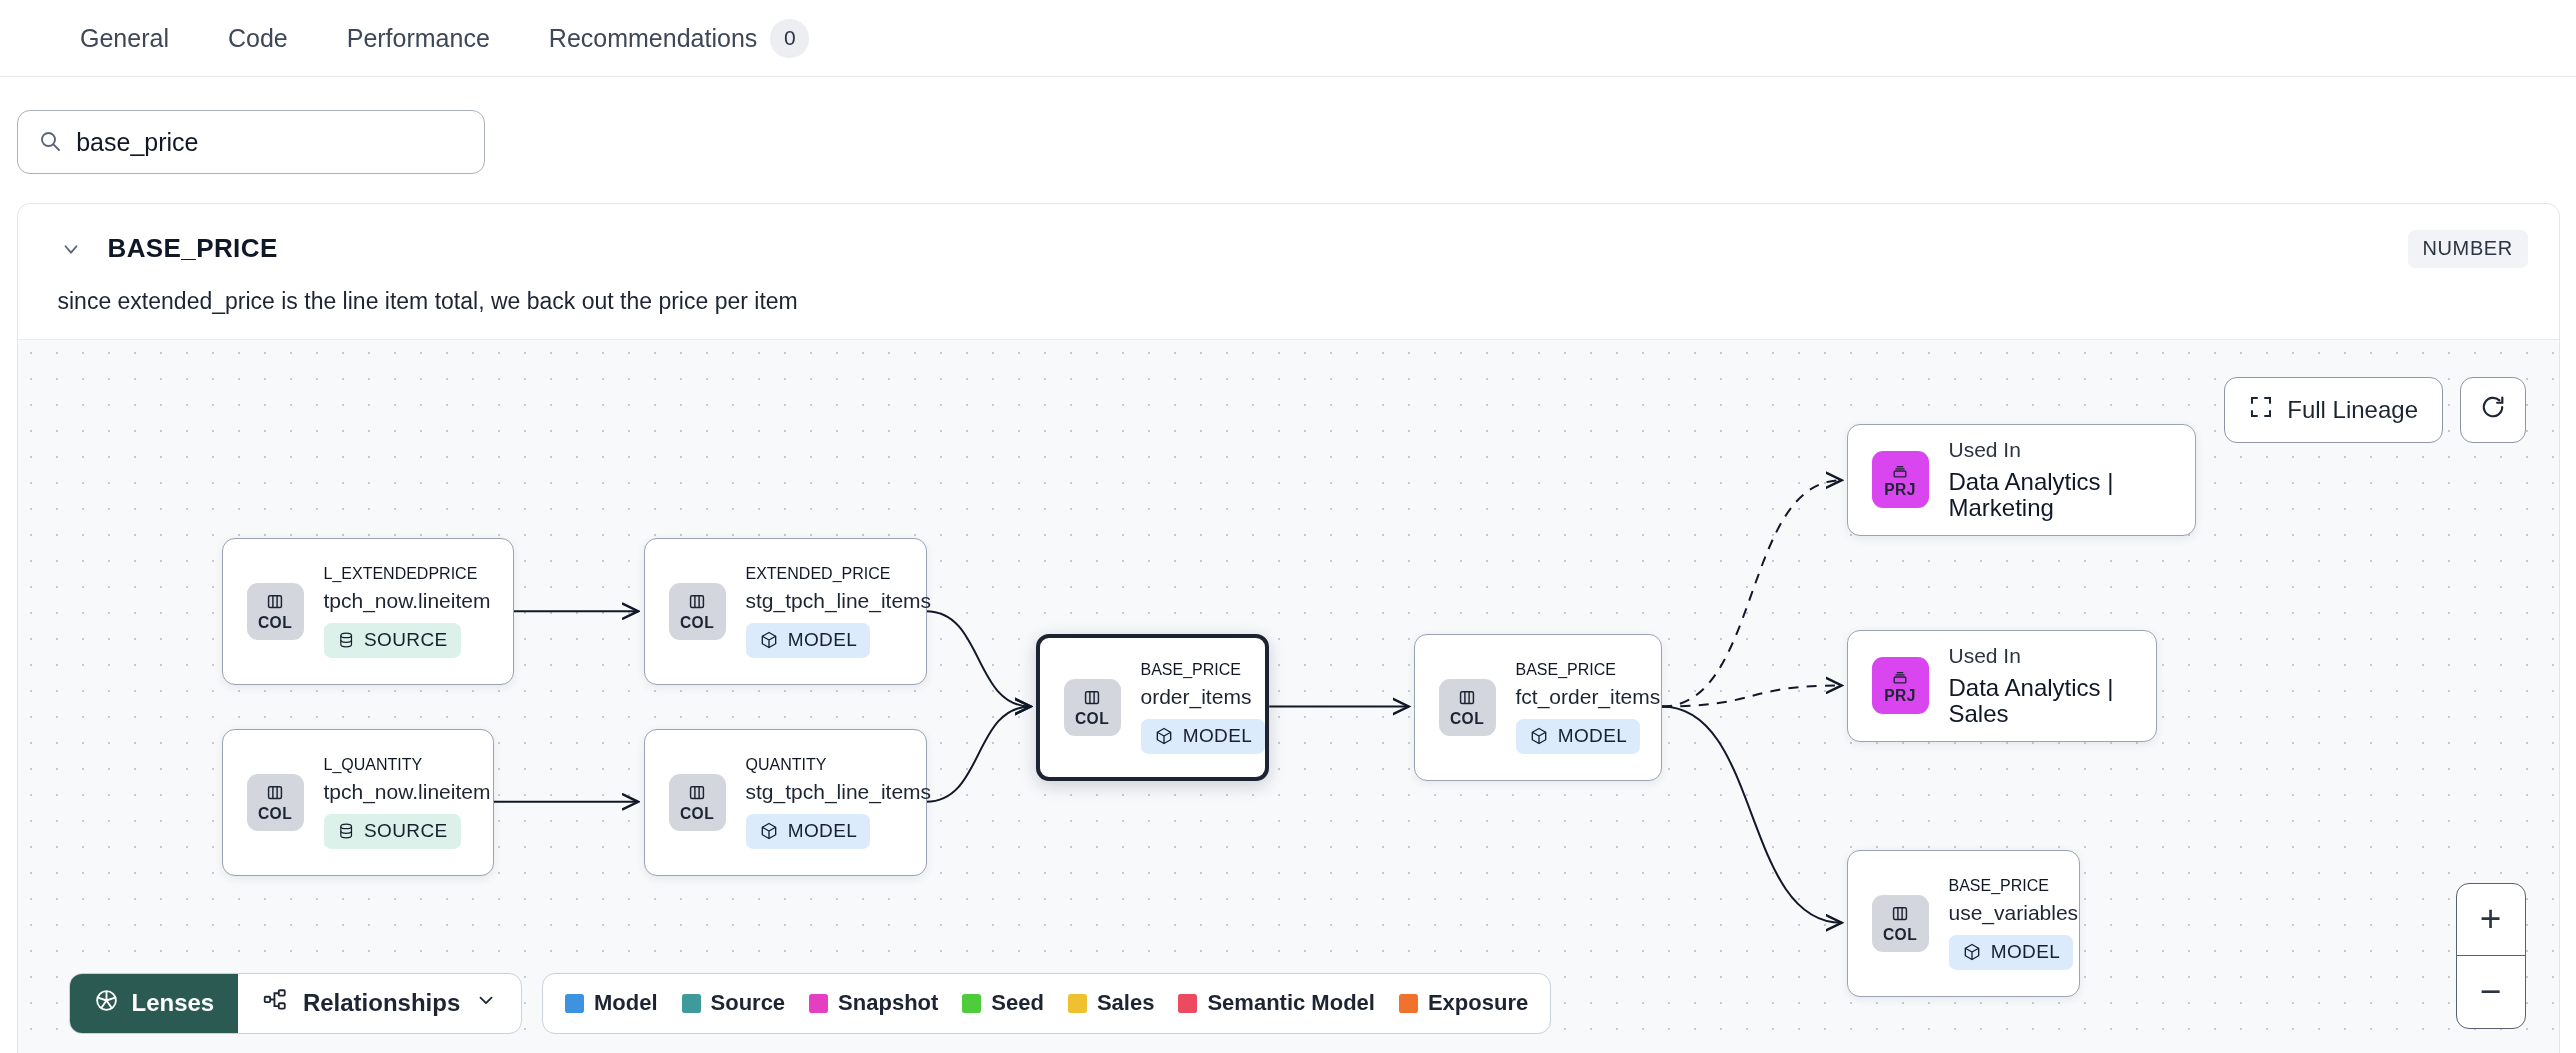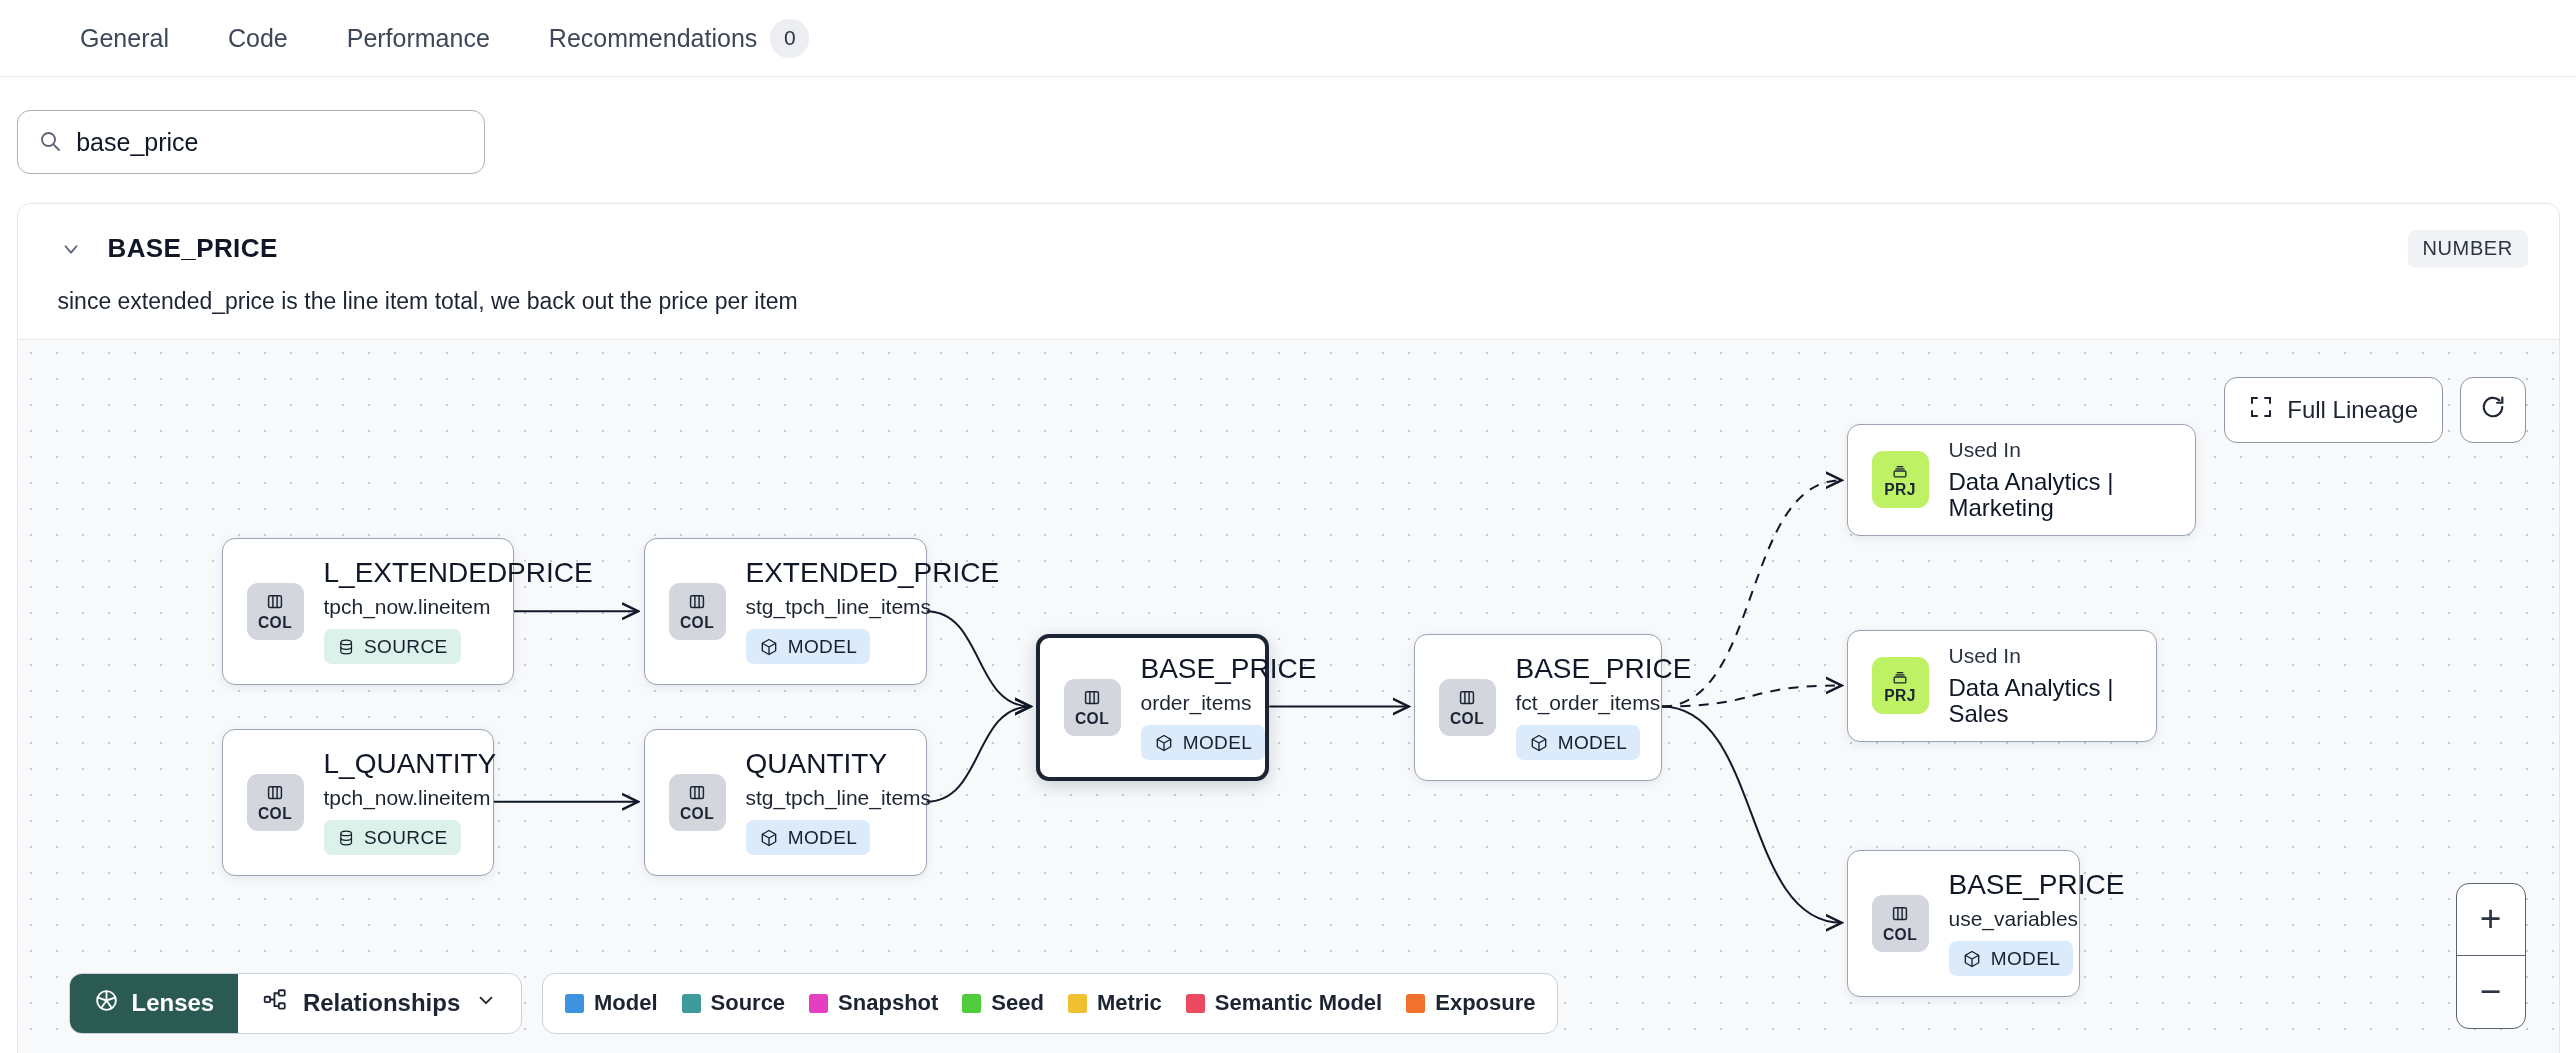--- a/index.html
+++ b/index.html
@@ -158,30 +158,30 @@
     border-radius: 11px;
     background: #d3d6dd;
     display: flex;
     flex-direction: column;
     align-items: center;
     justify-content: center;
     gap: 0.9px;
     flex: 0 0 auto;
     margin-right: 20px;
   }
-  .node-ico.prj { background: #bef264; }
+  .node-ico.prj { background: #d946ef; }
   .node-ico .tag {
     font-size: 15.6px;
     font-weight: 600;
     color: #1c2434;
     letter-spacing: 0.4px;
     line-height: 1;
   }
   .node-body { display: flex; flex-direction: column; gap: 6.4px; }
-  .node-name { font-size: 28px; color: #101828; line-height: 1.1; }
+  .node-name { font-size: 16px; color: #101828; line-height: 1.1; }
   .node-sub  { font-size: 21px; color: #1d2533; line-height: 1.1; }
   .node-pill {
     align-self: flex-start;
     margin-top: 4.6px;
     display: flex;
     align-items: center;
     gap: 9.2px;
     font-size: 19px;
     padding: 6.4px 13px;
     border-radius: 7.3px;
@@ -586,21 +586,21 @@
           <div class="lg">
             <span class="sw" style="background: rgb(230, 62, 192);"></span>
             <span>Snapshot</span>
           </div>
           <div class="lg">
             <span class="sw" style="background: rgb(78, 204, 60);"></span>
             <span>Seed</span>
           </div>
           <div class="lg">
             <span class="sw" style="background: rgb(239, 192, 47);"></span>
-            <span>Metric</span>
+            <span>Sales</span>
           </div>
           <div class="lg">
             <span class="sw" style="background: rgb(236, 74, 94);"></span>
             <span>Semantic Model</span>
           </div>
           <div class="lg">
             <span class="sw" style="background: rgb(240, 114, 44);"></span>
             <span>Exposure</span>
           </div>
         </div>

